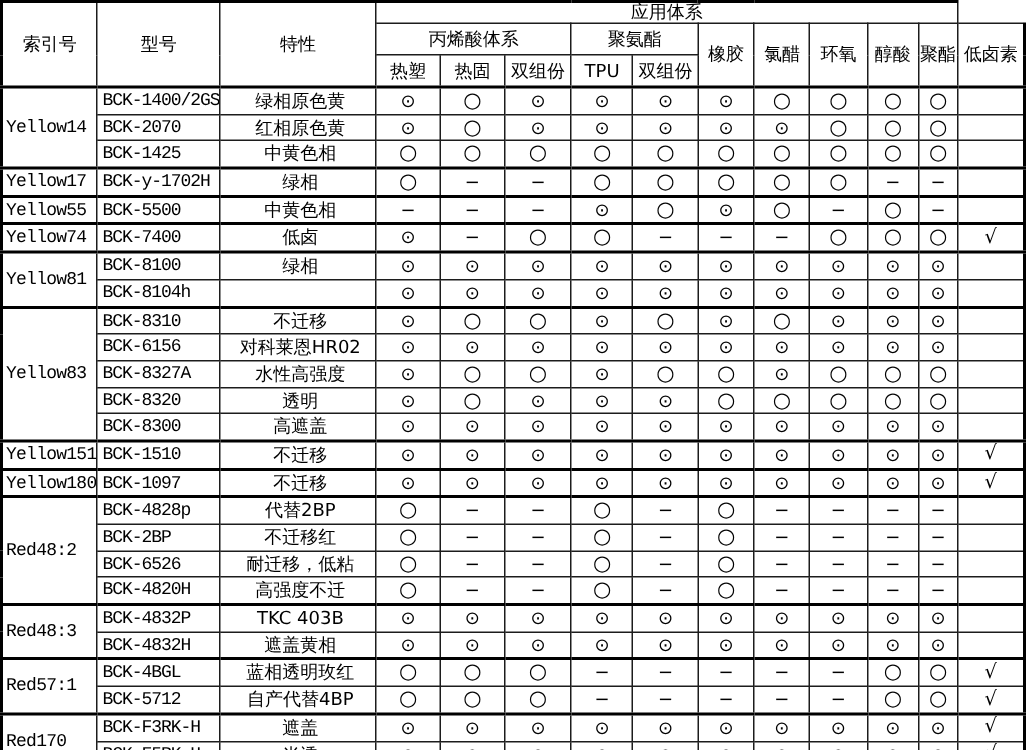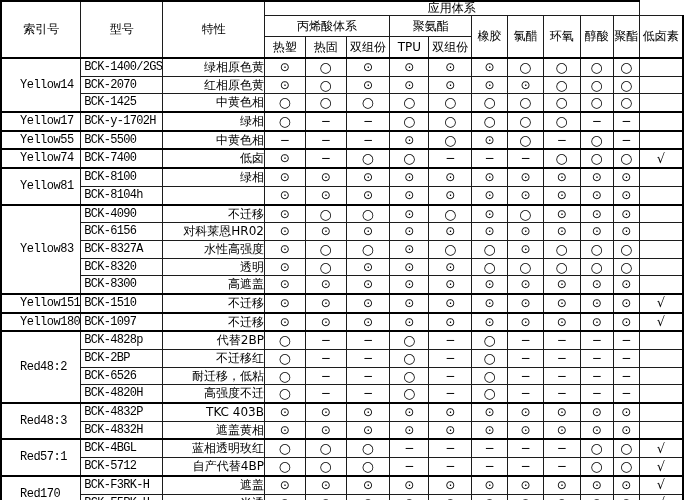--- a/index.html
+++ b/index.html
@@ -21,30 +21,30 @@
     overflow:hidden;white-space:nowrap;
   }
   thead tr.h1 th{height:13px;text-align:center;}
   thead tr.h2 th{height:20px;}
   thead tr.h3 th{height:20px;}
   thead th{font-size:12px;}
   th.notch{border-top-style:hidden;border-right-style:hidden;background:#fff;}
   tbody td{height:16.7px;}
   tr.group-start td{border-top:2px solid #000;}
   td.idx{
-    text-align:left;padding-left:18px;
+    text-align:left;padding-left:2px;
     font-family:"Liberation Mono","DejaVu Sans Mono",monospace;
     font-size:12px;letter-spacing:-0.5px;
   }
   td.model{
     text-align:left;padding-left:3px;
     font-family:"Liberation Mono","DejaVu Sans Mono",monospace;
     font-size:12px;letter-spacing:-0.7px;
   }
-  td.feature{text-align:right;padding-left:3px;font-size:12px;}
+  td.feature{text-align:center;padding-left:3px;font-size:12px;}
   td.sym{font-family:"DejaVu Sans",sans-serif;}
   td.sym.dot{font-size:12px;}
   td.sym.ring{font-size:14px;}
   td.sym.dash{font-size:12px;}
   td.sym.check{font-size:13px;}
   .watermark{
     position:absolute;left:440px;top:467px;
     font-family:"Liberation Serif","DejaVu Serif",serif;
     font-weight:bold;font-size:16px;letter-spacing:2.5px;
     color:#000000;opacity:0.85;
@@ -220,21 +220,21 @@
           <td class="sym dot">⊙</td>
           <td class="sym dot">⊙</td>
           <td class="sym dot">⊙</td>
           <td class="sym dot">⊙</td>
           <td class="sym dot">⊙</td>
           <td class="sym dot">⊙</td>
           <td class="sym dash"></td>
         </tr>
         <tr class="group-start">
           <td class="idx" rowspan="5">Yellow83</td>
-          <td class="model">BCK-4090</td>
+          <td class="model">BCK-8310</td>
           <td class="feature">不迁移</td>
           <td class="sym dot">⊙</td>
           <td class="sym ring">○</td>
           <td class="sym ring">○</td>
           <td class="sym dot">⊙</td>
           <td class="sym ring">○</td>
           <td class="sym dot">⊙</td>
           <td class="sym ring">○</td>
           <td class="sym dot">⊙</td>
           <td class="sym dot">⊙</td>

